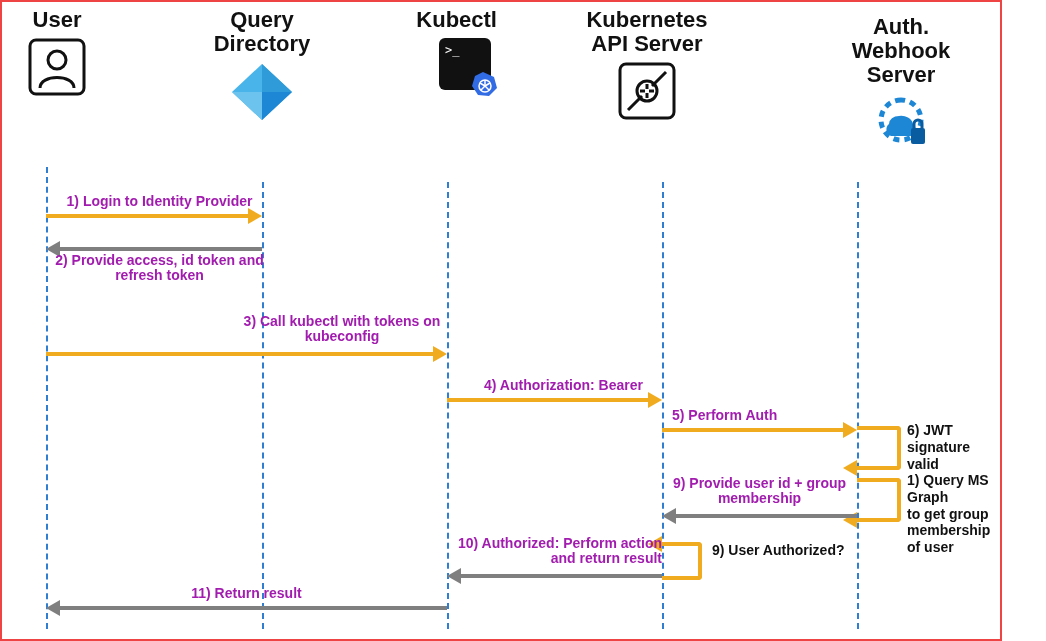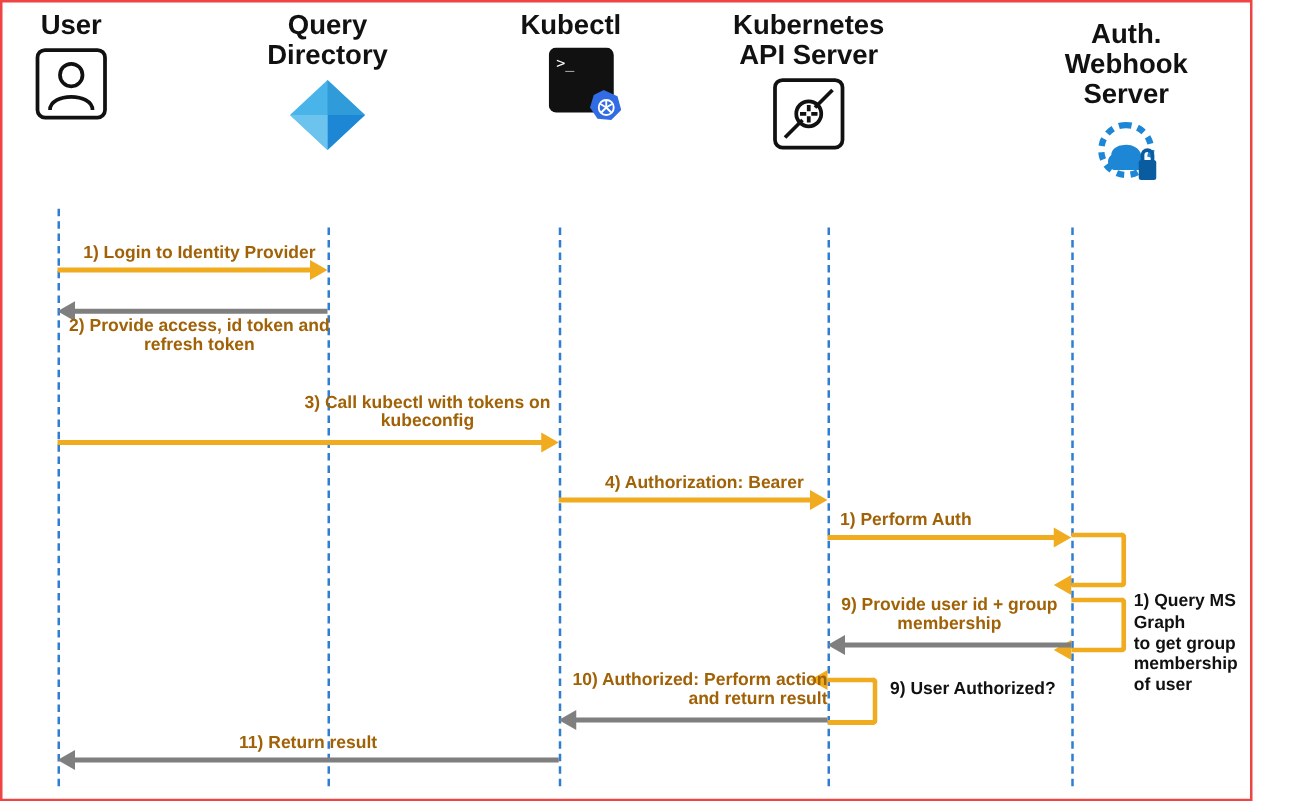--- a/index.html
+++ b/index.html
@@ -45,21 +45,21 @@
   .msg {
     position: absolute;
     left: 0;
     width: 100%;
     height: 0;
   }
   .msg .label {
     position: absolute;
     font-size: 14px;
     font-weight: 600;
-    color: #a16207;
+    color: #a21caf;
     white-space: pre-line;
     text-align: center;
     line-height: 1.1;
   }
   .arrow {
     position: absolute;
     height: 8px;
   }
   .arrow .line {
     position: absolute;
@@ -228,30 +228,32 @@
 
   <div class="msg" style="top:394px;">
     <div class="label" style="left:459px;width:205px;top:-18px;text-align:center;">4) Authorization: Bearer</div>
     <div class="arrow orange right" style="left:445px;width:215px;">
       <div class="line"></div>
         <div class="head"></div>
     </div>
   </div>
 
   <div class="msg" style="top:424px;">
-    <div class="label" style="left:670px;width:185px;top:-18px;text-align:left;">1) Perform Auth</div>
+    <div class="label" style="left:670px;width:185px;top:-18px;text-align:left;">5) Perform Auth</div>
     <div class="arrow orange right" style="left:660px;width:195px;">
       <div class="line"></div>
         <div class="head"></div>
     </div>
   </div>
 
   <div class="selfloop" style="left:855px;top:424px;width:40px;height:36px;">
     <div class="head"></div>
   </div>
+  <div class="side-label" style="left:905px;top:420px;">6) JWT
+signature valid</div>
 
   <div class="selfloop" style="left:855px;top:476px;width:40px;height:36px;">
     <div class="head"></div>
   </div>
   <div class="side-label" style="left:905px;top:470px;">1) Query MS Graph
 to get group
 membership of user</div>
 
   <div class="msg" style="top:510px;">
     <div class="label" style="left:660px;width:195px;top:-36px;">9) Provide user id + group

